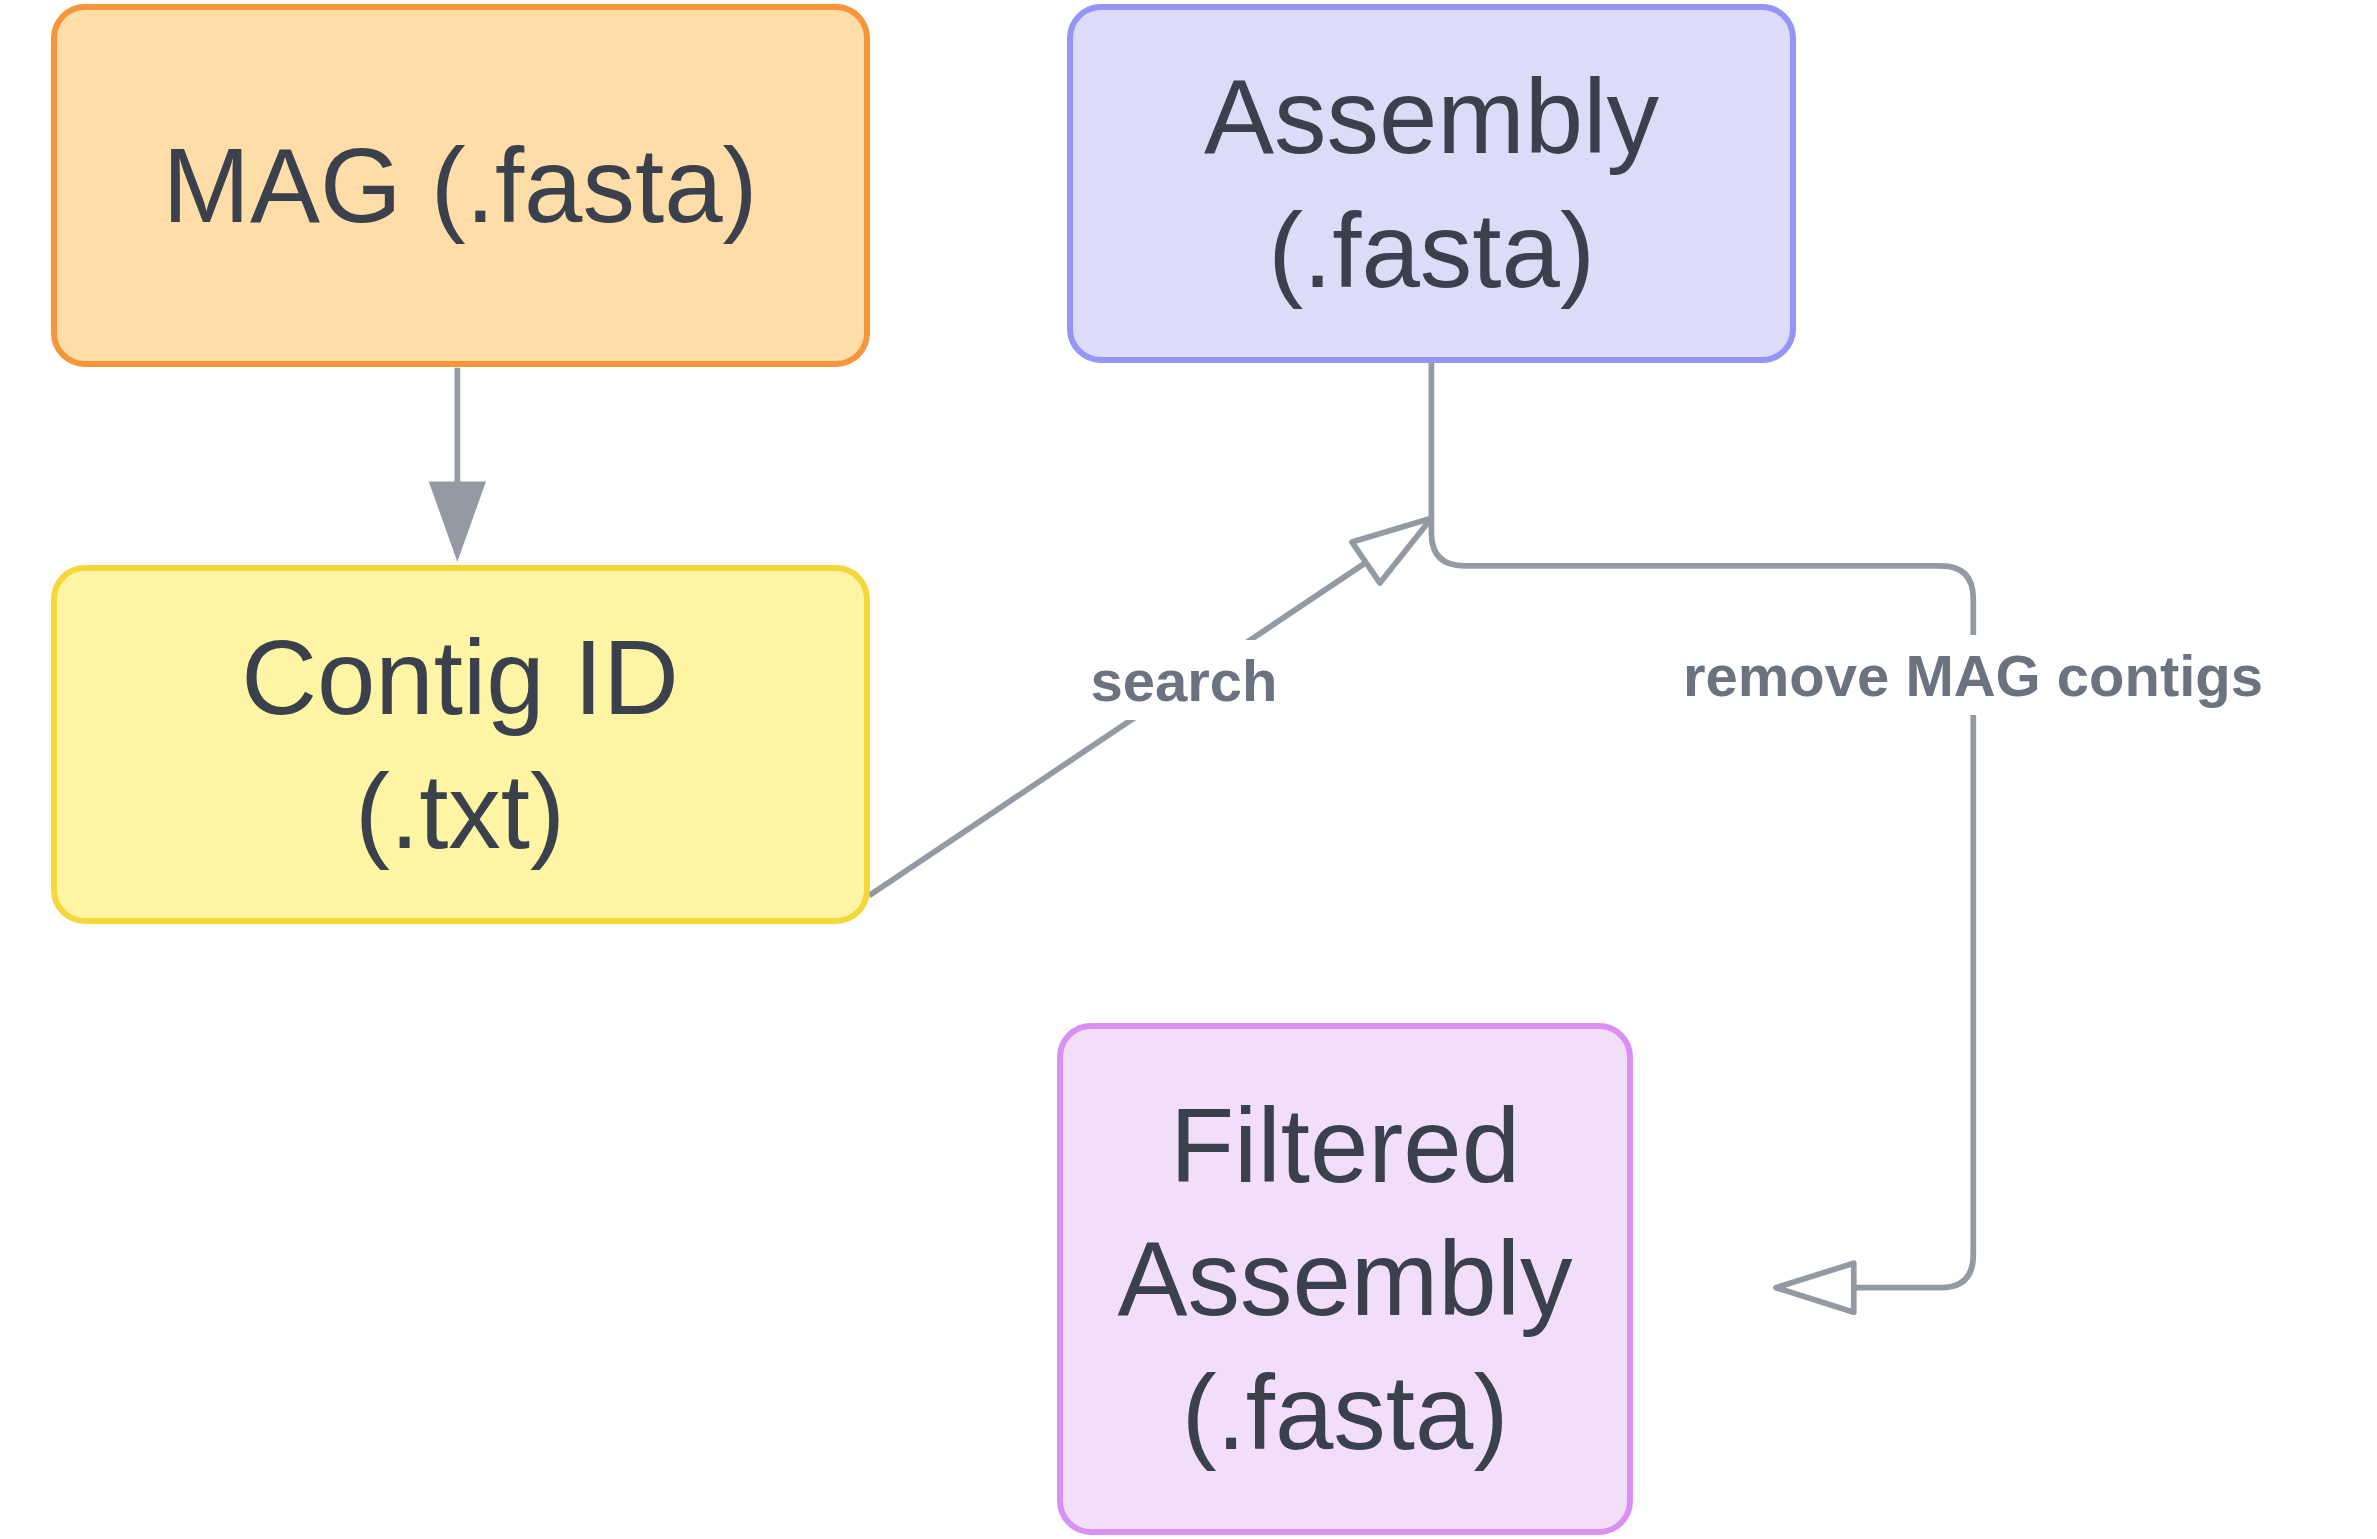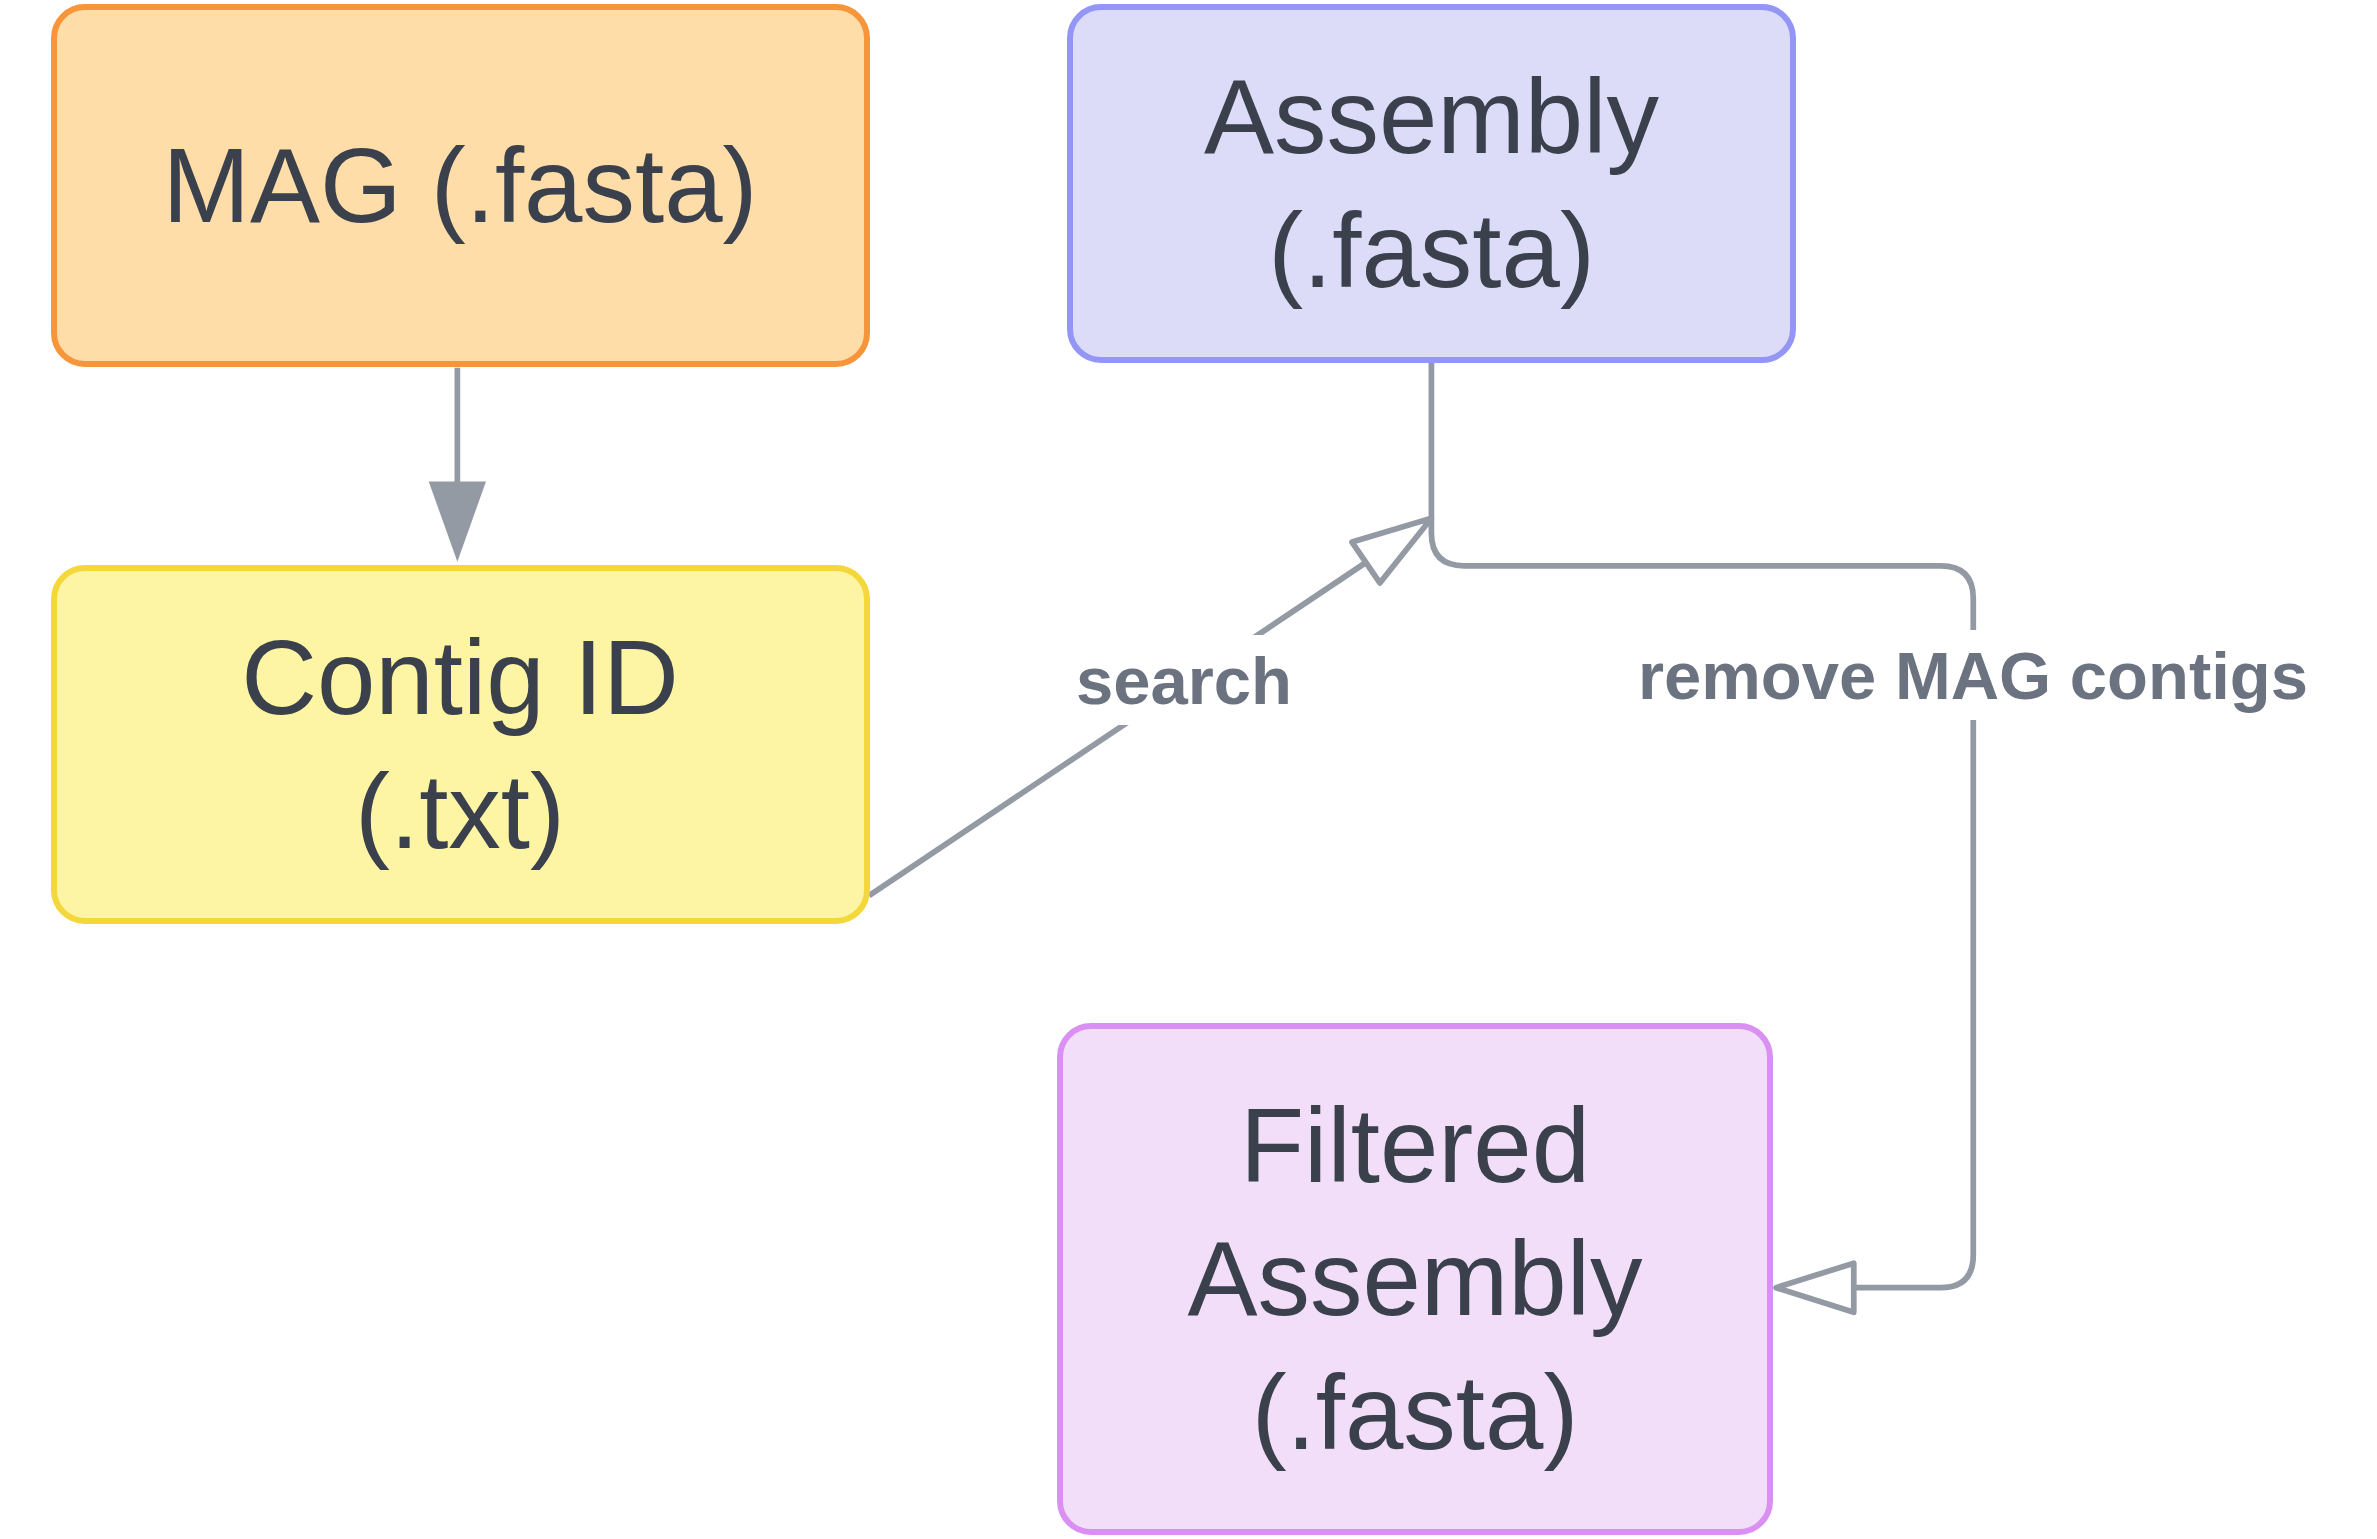--- a/index.html
+++ b/index.html
@@ -47,30 +47,30 @@
   }
   .node-contig {
     left: 6.5px; top: 565px; width: 819px; height: 359px;
     background: #fdf5a4; border-color: #f3d73b;
   }
   .node-assembly {
     left: 1023px; top: 4.1px; width: 729px; height: 359px;
     background: #dcdcf9; border-color: #9496f5;
   }
   .node-filtered {
-    left: 1013px; top: 1023px; width: 716px; height: 512px;
+    left: 1013px; top: 1023px; width: 576px; height: 512px;
     background: #f3defa; border-color: #da90f2;
   }
 
   .edge-label {
     position: absolute;
     transform: translate(-50%, -50%);
     background: #ffffff;
     color: #6b7280;
-    font-size: 67px;
+    font-size: 58px;
     font-weight: bold;
     white-space: nowrap;
     padding: 6.5px 13px;
     z-index: 3;
   }
   .edge-label-search { left: 1140px; top: 680px; }
   .edge-label-remove { left: 1929px; top: 675px; }
 </style>
 </head>
 <body>

